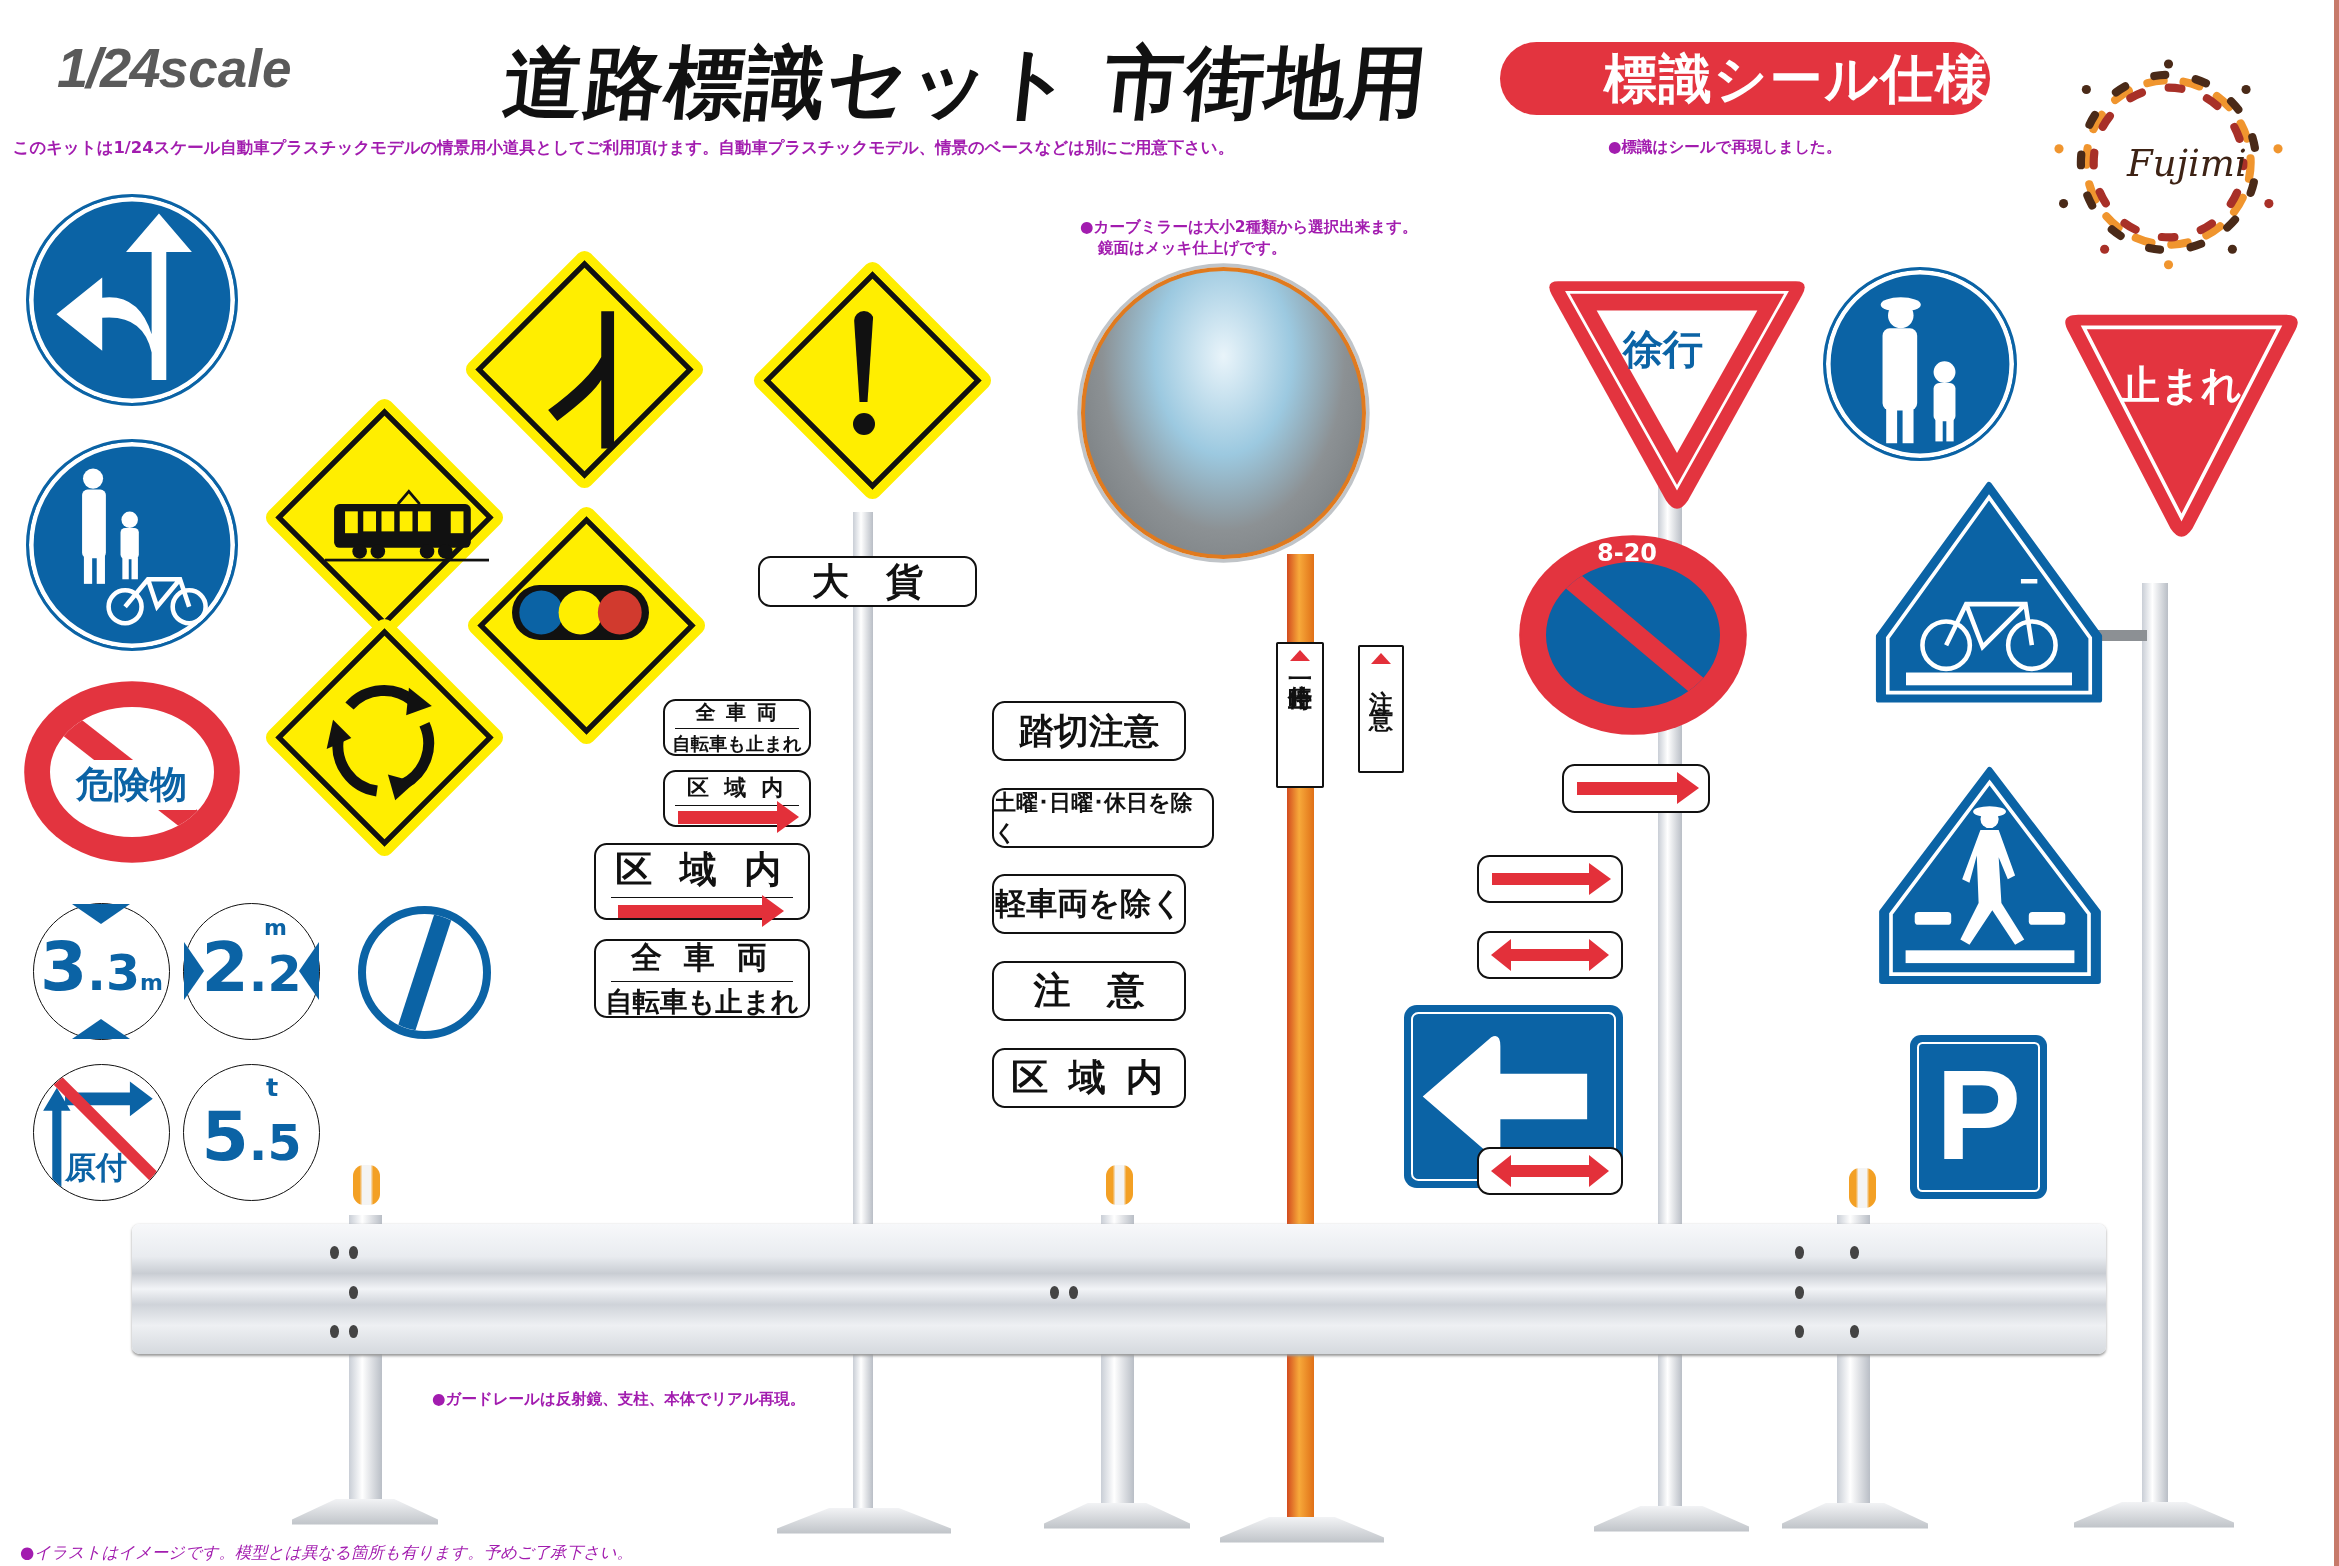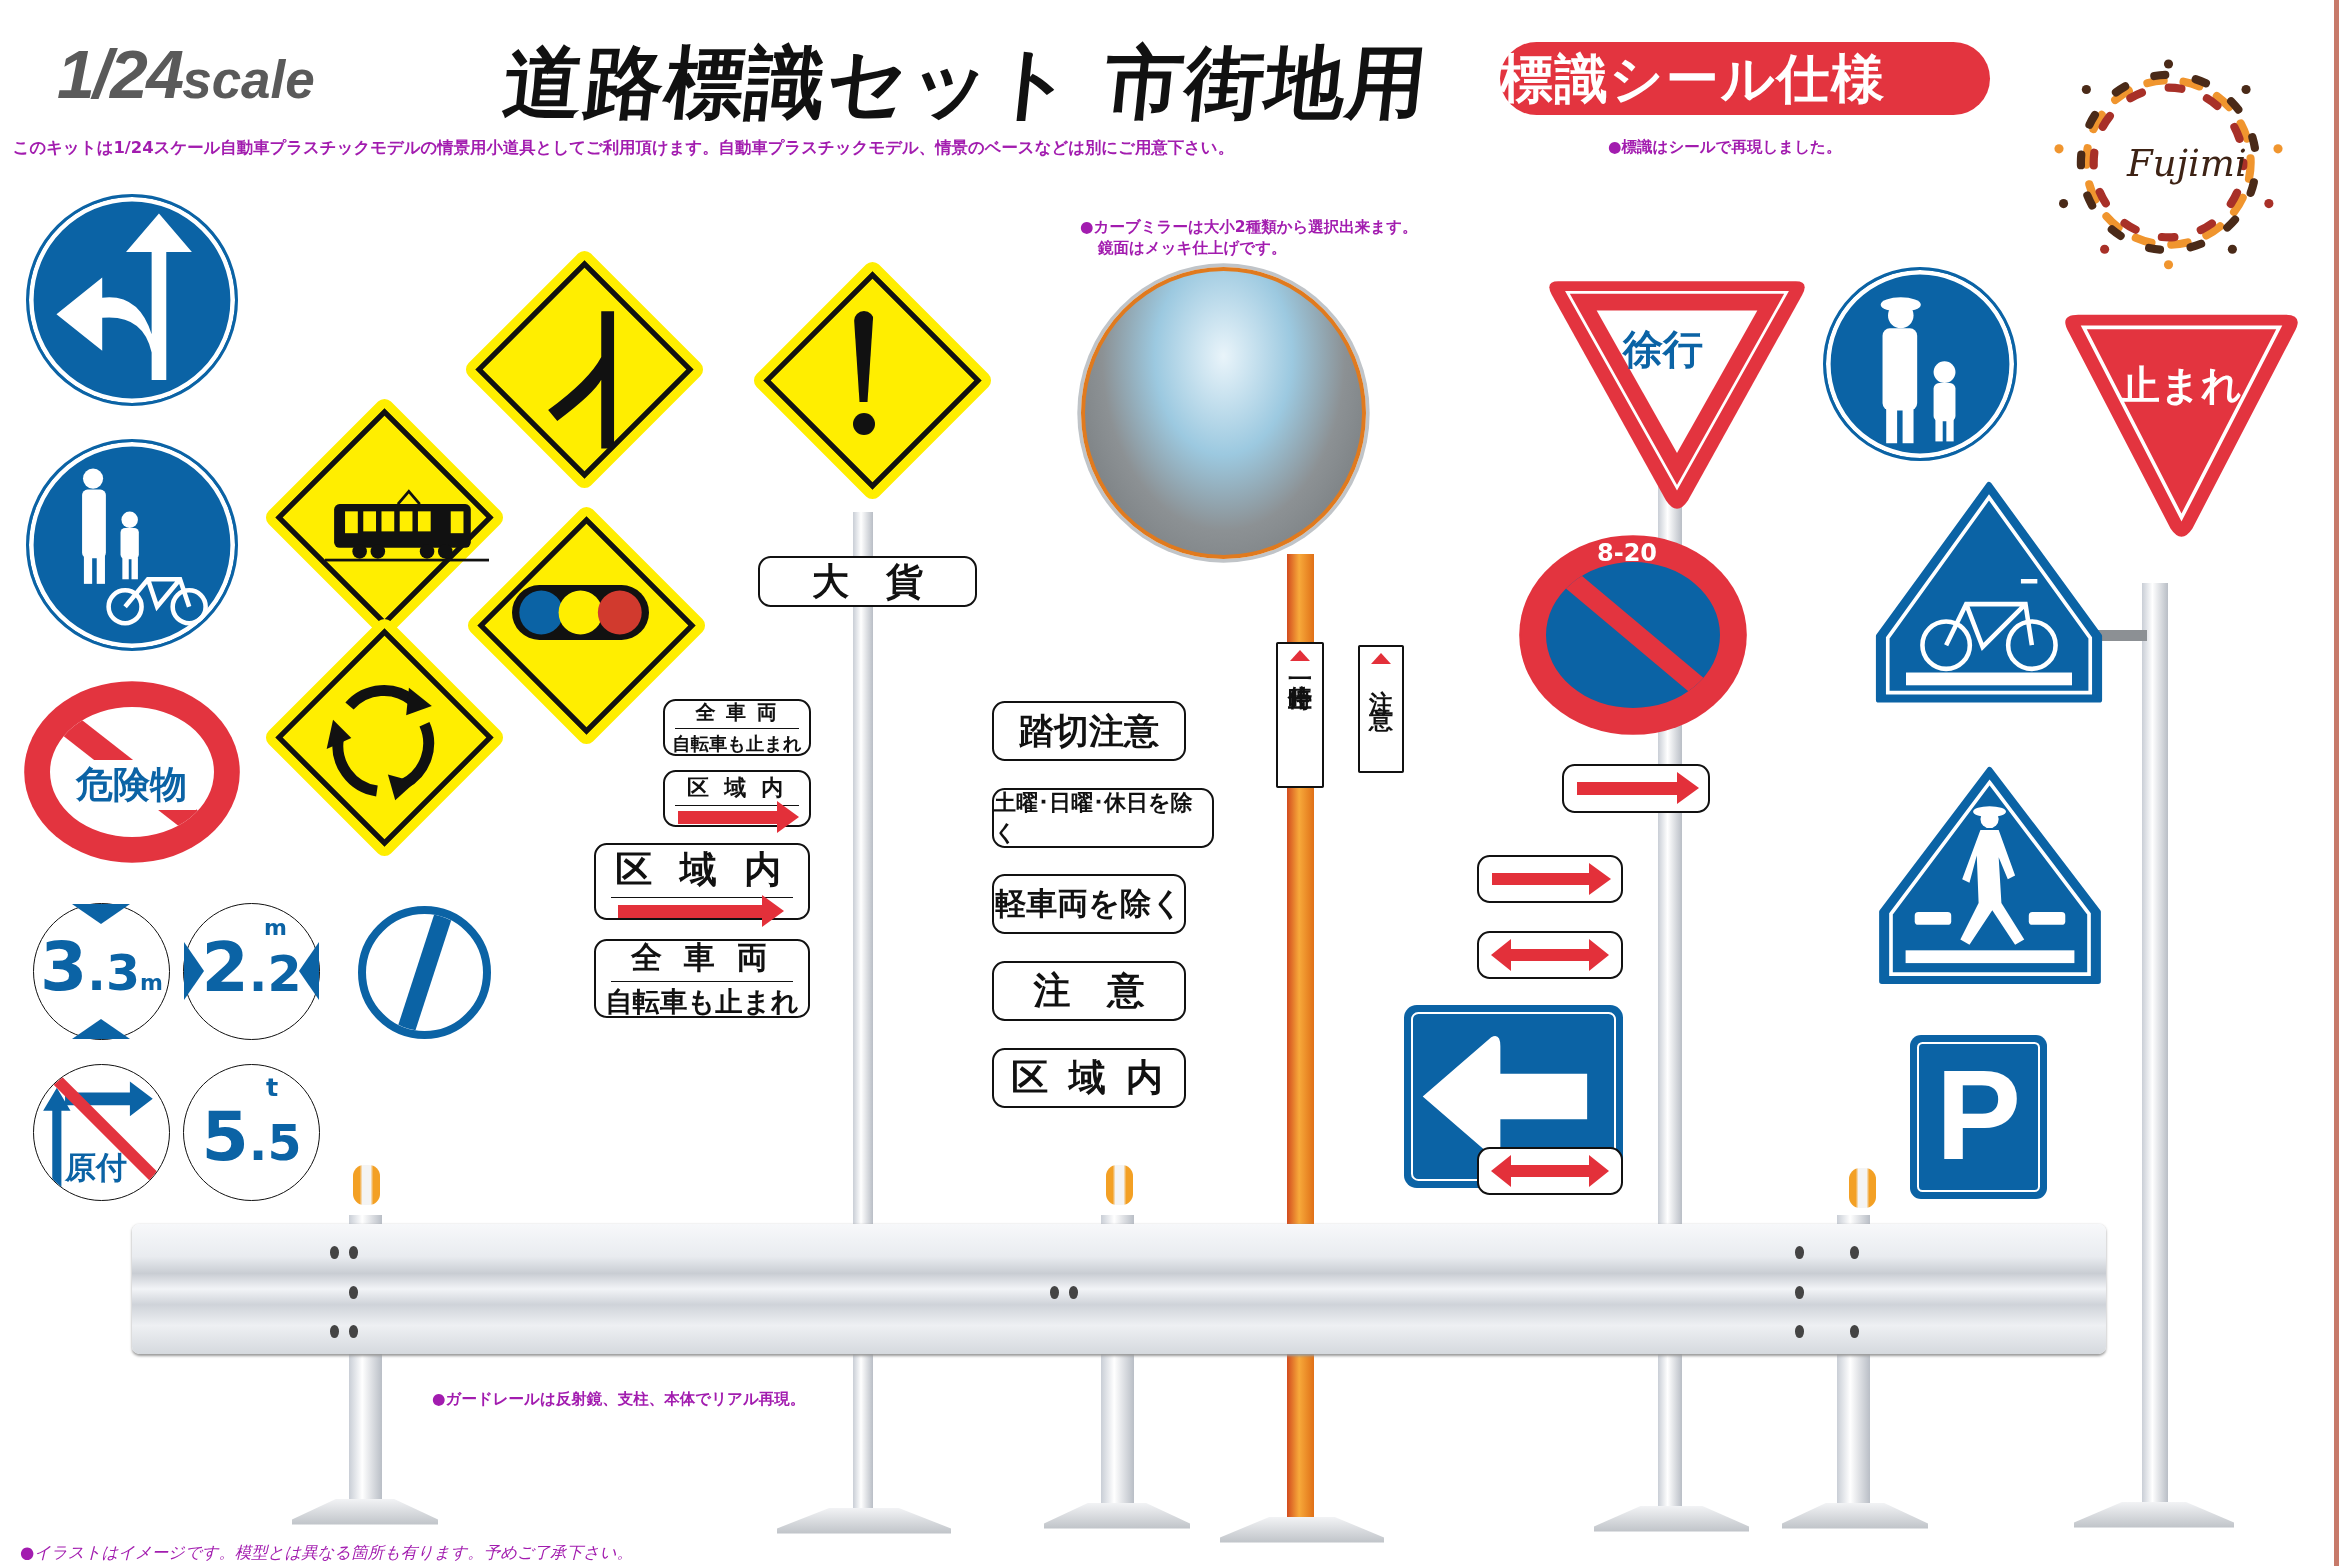--- a/index.html
+++ b/index.html
@@ -1,24 +1,24 @@
 <!DOCTYPE html>
 <html style="font-size:14.6px"><head>
 <meta charset="utf-8">
 <style>
   html,body{margin:0;padding:0;background:#fff;}
   body{width:2339px;height:1566px;position:relative;overflow:hidden;font-family:"DejaVu Sans","Liberation Sans",sans-serif;}
   .abs{position:absolute;}
   .edge{position:absolute;right:0;top:0;width:4.6px;height:1566px;background:#c77a6a;}
   
   .scale{left:57px;top:35px;font-family:"Liberation Sans",sans-serif;font-weight:bold;font-style:italic;color:#5a5a5a;letter-spacing:-1.8px;}
-  .scale .big{font-size:68px;margin-top:20px;}
+  .scale .big{font-size:56px;margin-top:20px;}
   .scale .small{font-size:53px;letter-spacing:0;}
   .title{left:504px;top:31px;font-size:79px;font-weight:bold;color:#111;letter-spacing:1.8px;transform:skewX(-6deg);white-space:nowrap;}
-  .pill{left:1500px;top:42px;width:490px;height:73px;background:#e3343f;border-radius:37px;color:#fff;font-size:53px;font-weight:bold;text-align:left;line-height:73px;letter-spacing:1.8px;}
+  .pill{left:1500px;top:42px;width:490px;height:73px;background:#e3343f;border-radius:37px;color:#fff;font-size:53px;font-weight:bold;text-align:right;line-height:73px;letter-spacing:1.8px;}
   .note{font-size:15.5px;font-weight:bold;color:#a21caf;white-space:nowrap;}
   .note.light{font-weight:normal;}
   
   .logo{left:2036px;top:53px;width:265px;height:219px;}
   .logo-text{left:2127px;top:142px;font-family:"DejaVu Serif",serif;font-style:italic;font-size:37px;color:#3e2315;}
   
   .blue{background:#0b63a5;}
   .circle{border-radius:50%;box-sizing:border-box;}
   .plate{position:absolute;background:#fff;border:2.7px solid #111;border-radius:12.8px;box-sizing:border-box;display:flex;flex-direction:column;align-items:center;justify-content:center;color:#111;font-weight:bold;}
   .plate .line{width:86%;border-top:1.8px solid #111;margin:1.8px 0;}

